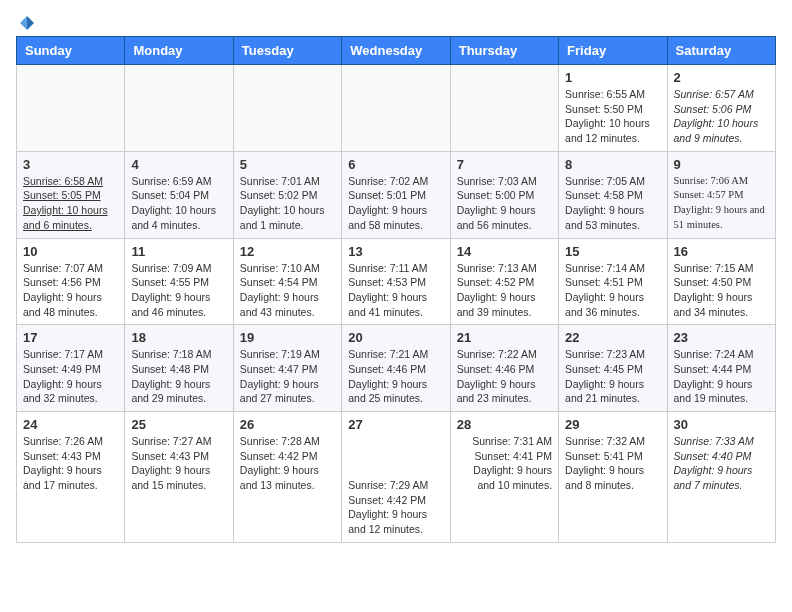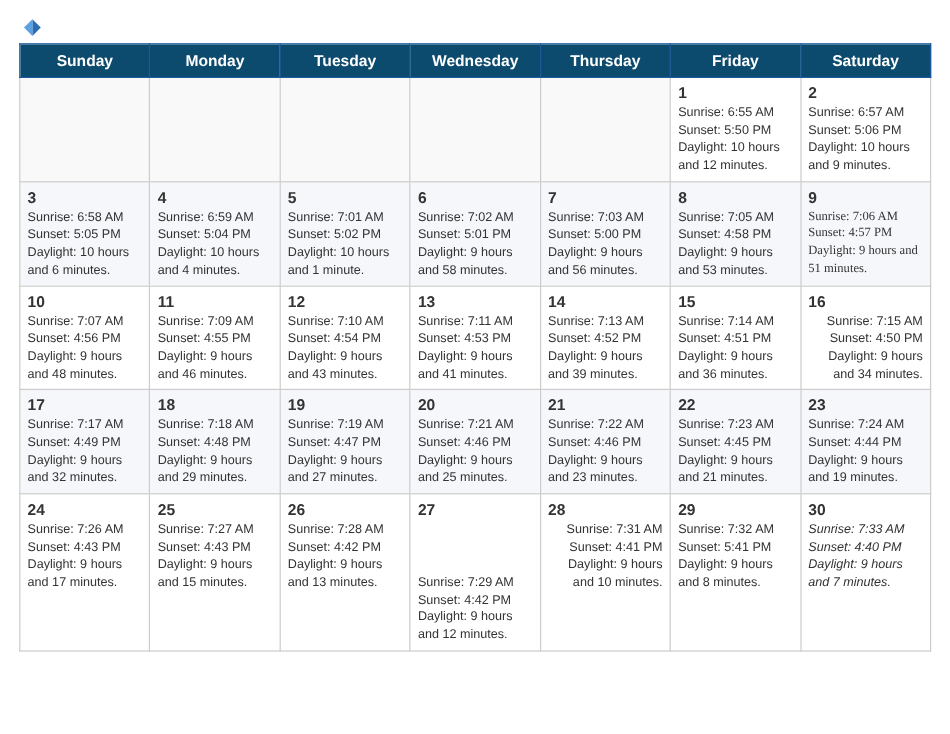--- a/index.html
+++ b/index.html
@@ -31,23 +31,23 @@
     }
     .subtitle {
       font-size: 14px;
       color: #555;
     }
     .calendar {
       width: 100%;
       border-collapse: collapse;
     }
     .calendar th {
-      background-color: #0c4a6e;
+      background-color: #3b82f6;
       color: #fff;
-      text-align: center;
+      text-align: left;
       padding: 6px 8px;
       font-size: 13px;
       border: 1px solid #1a5a9a;
     }
     .calendar td {
       vertical-align: top;
       border: 1px solid #ccc;
       padding: 5px 6px;
       width: 14.28%;
       min-height: 80px;
@@ -116,29 +116,29 @@
         <td class="empty"></td>
         <td class="empty"></td>
         <td>
           <span class="day-number">1</span>
           <div class="day-info" style="white-space: pre-line;">Sunrise: 6:55 AM
 Sunset: 5:50 PM
 Daylight: 10 hours and 12 minutes.</div>
         </td>
         <td>
           <span class="day-number">2</span>
-          <div class="day-info" style="white-space: pre-line;">Sunrise: 6:57 AM
+          <div class="day-info" style="white-space: pre-line; font-style: italic;">Sunrise: 6:57 AM
 Sunset: 5:06 PM
 Daylight: 10 hours and 9 minutes.</div>
         </td>
       </tr>
       <tr>
         <td>
           <span class="day-number">3</span>
-          <div class="day-info" style="white-space: pre-line;">Sunrise: 6:58 AM
+          <div class="day-info" style="white-space: pre-line; text-decoration: underline;">Sunrise: 6:58 AM
 Sunset: 5:05 PM
 Daylight: 10 hours and 6 minutes.</div>
         </td>
         <td>
           <span class="day-number">4</span>
           <div class="day-info" style="white-space: pre-line;">Sunrise: 6:59 AM
 Sunset: 5:04 PM
 Daylight: 10 hours and 4 minutes.</div>
         </td>
         <td>
@@ -204,21 +204,21 @@
 Daylight: 9 hours and 39 minutes.</div>
         </td>
         <td>
           <span class="day-number">15</span>
           <div class="day-info" style="white-space: pre-line;">Sunrise: 7:14 AM
 Sunset: 4:51 PM
 Daylight: 9 hours and 36 minutes.</div>
         </td>
         <td>
           <span class="day-number">16</span>
-          <div class="day-info" style="white-space: pre-line; text-align: right;">Sunrise: 7:15 AM
+          <div class="day-info" style="white-space: pre-line;">Sunrise: 7:15 AM
 Sunset: 4:50 PM
 Daylight: 9 hours and 34 minutes.</div>
         </td>
       </tr>
       <tr>
         <td>
           <span class="day-number">17</span>
           <div class="day-info" style="white-space: pre-line;">Sunrise: 7:17 AM
 Sunset: 4:49 PM
 Daylight: 9 hours and 32 minutes.</div>

